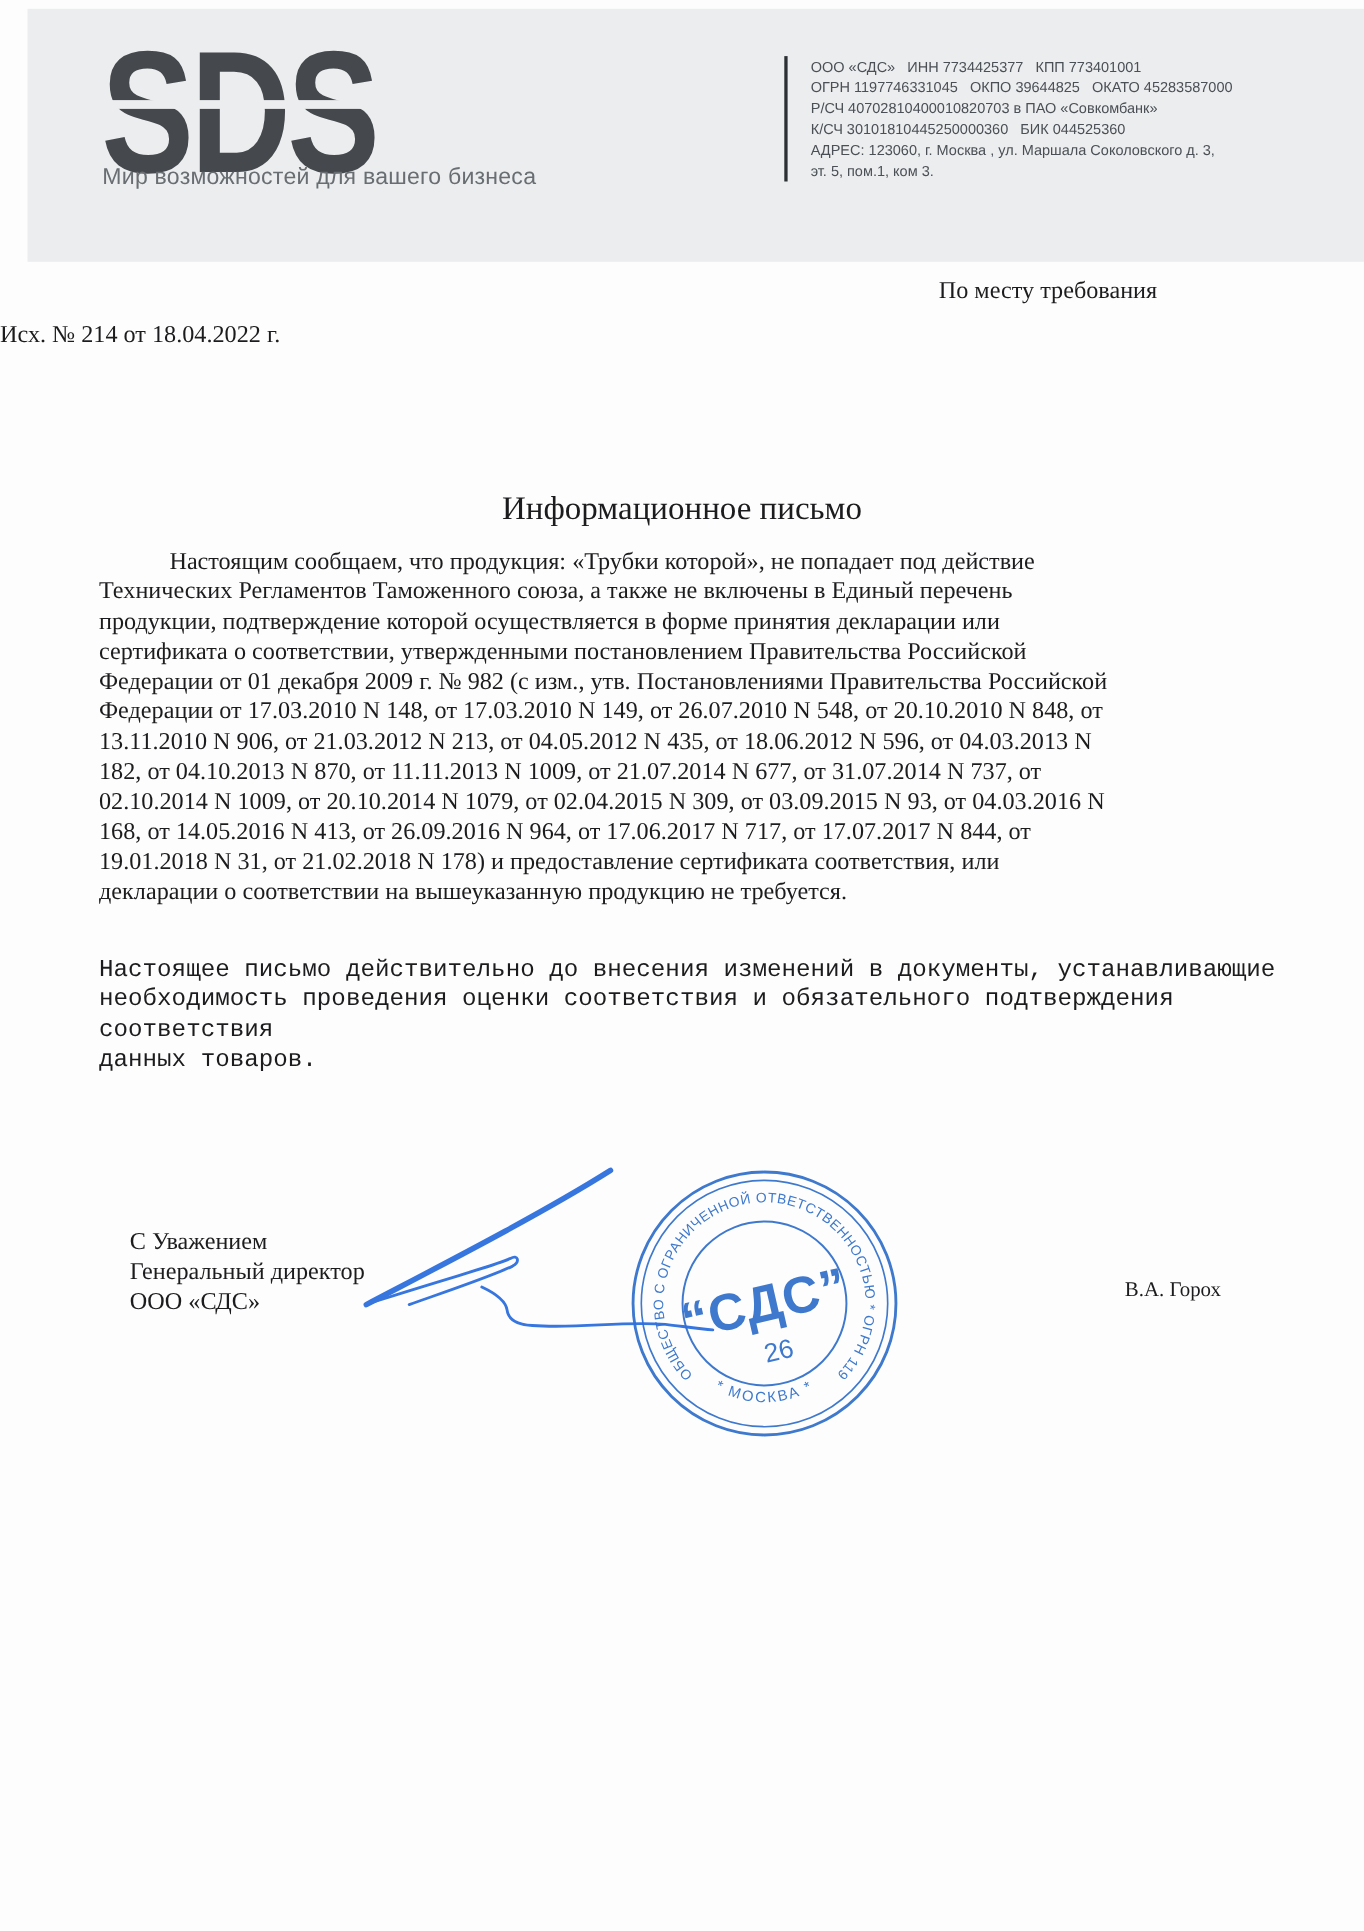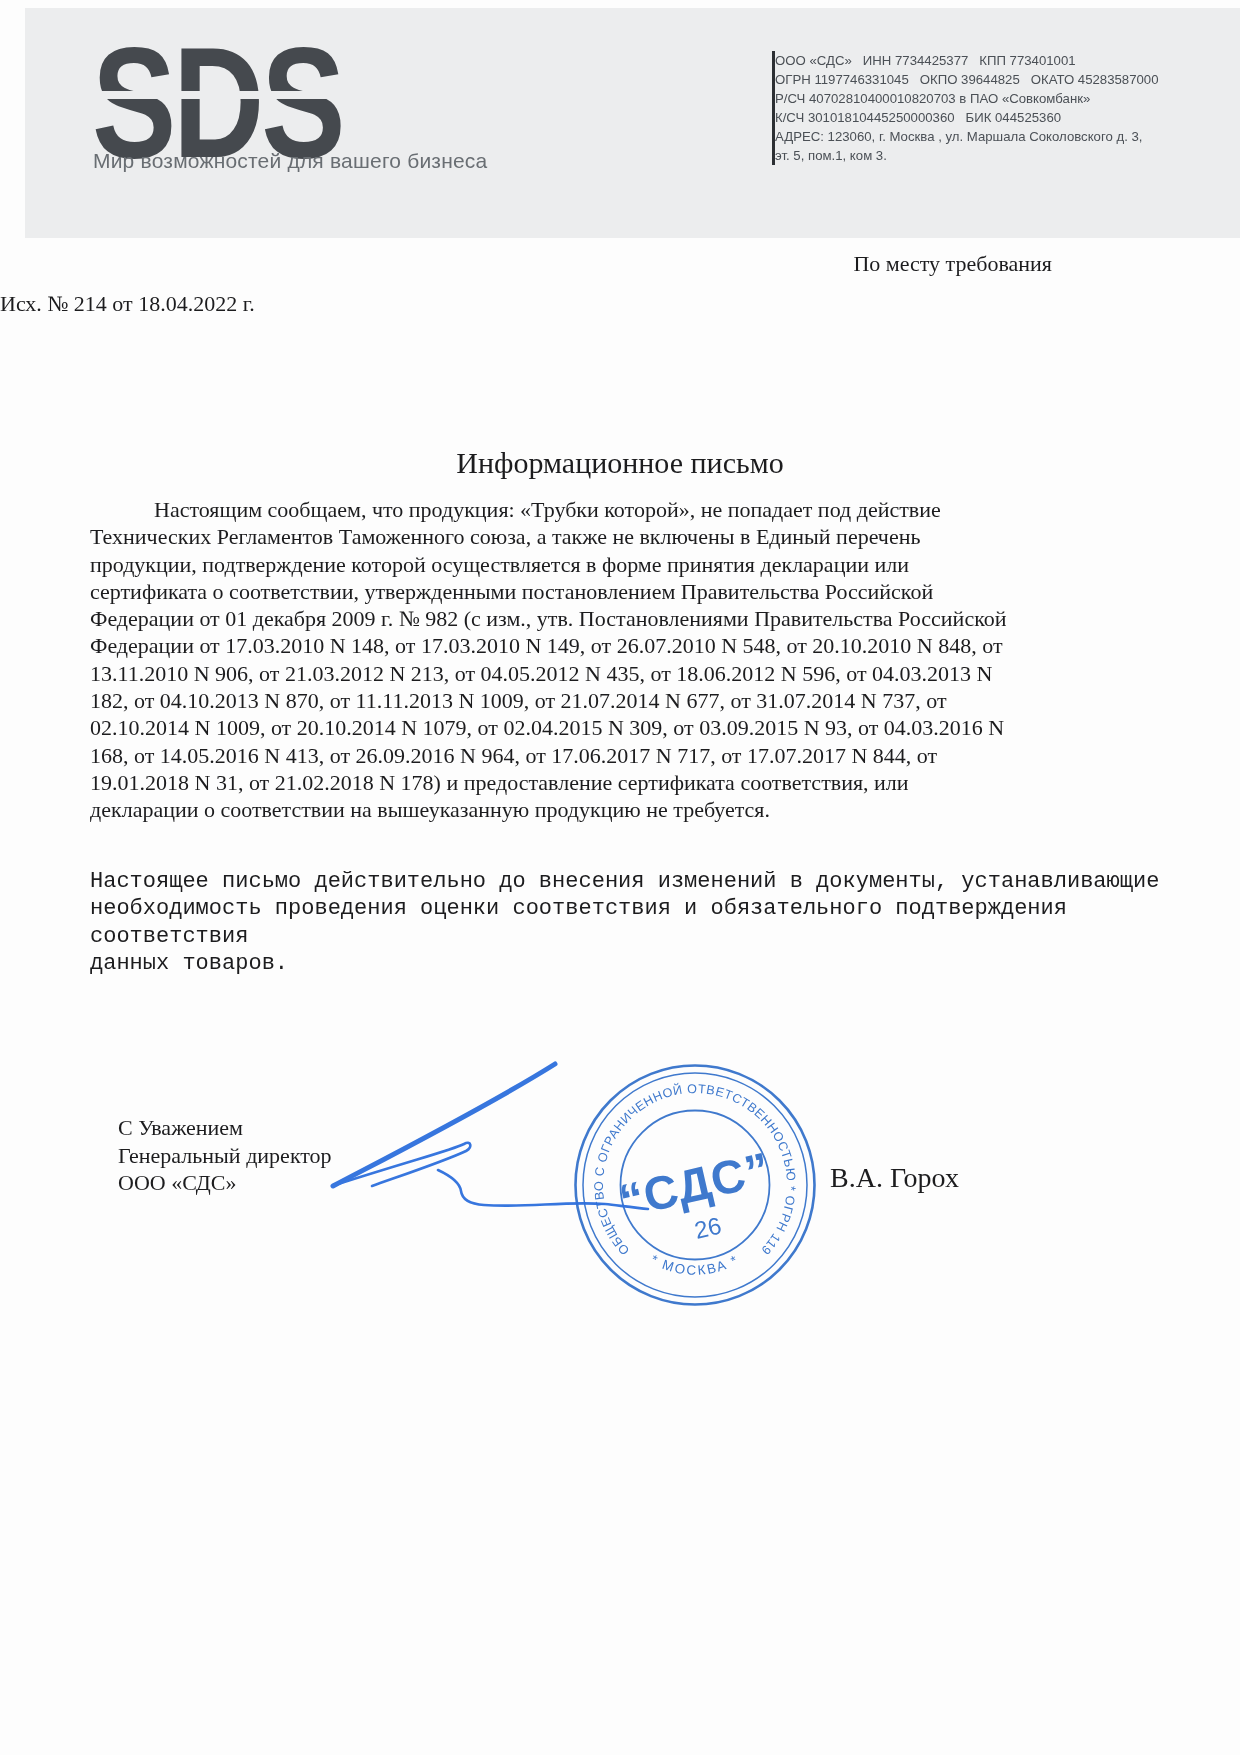--- a/index.html
+++ b/index.html
@@ -6,32 +6,32 @@
   .page{position:relative;width:1240px;height:1755px;margin:0 auto;background:#fdfdfd;
         font-family:"Liberation Serif",serif;color:#1c1c1e;overflow:hidden;}
   .band{position:absolute;left:25px;top:8px;width:1215px;height:230px;background:#ecedee;}
   .logo-wrap{position:absolute;left:92px;top:23px;text-align:center;}
   .logo-text{font-family:"Liberation Sans",sans-serif;font-weight:bold;font-size:158px;
              line-height:158px;letter-spacing:-4px;color:#45494e;
              transform:scaleX(0.8);transform-origin:left top;white-space:nowrap;}
   .logo-stripe{position:absolute;left:88px;top:91px;width:272px;height:8px;background:#ecedee;}
   .tagline{position:absolute;left:93px;top:149px;font-family:"Liberation Sans",sans-serif;
            font-size:21px;color:#696e73;letter-spacing:.2px;}
-  .details{position:absolute;left:772px;top:51px;border-left:3px solid #2c2f33;
+  .details{position:absolute;left:713px;top:51px;border-left:3px solid #2c2f33;padding-left:21px;
            font-family:"Liberation Sans",sans-serif;font-size:13.2px;line-height:19px;color:#4b5056;}
   .details div{white-space:pre;}
   .recipient{position:absolute;top:251px;left:0;width:1028px;text-align:right;font-size:22px;margin-left:24px;}
   .ref-line{position:absolute;top:291px;left:0;width:1038px;font-size:22px;font-family:Liberation Serif, serif;}
   .doc-title{position:absolute;top:446px;left:90px;width:1060px;text-align:center;font-size:30px;}
   .para{position:absolute;left:90px;width:1080px;font-size:22px;line-height:27.3px;}
   .p1{top:496px;}
   .p2{top:868px;font-family:Liberation Mono, monospace;}
   .indent{padding-left:64px;}
   .sig-lines{position:absolute;left:90px;top:1114px;font-size:22px;line-height:27.5px;margin-left:28px;}
-  .sig-name{position:absolute;left:830px;top:1162px;width:280px;text-align:left;font-size:28px;}
+  .sig-name{position:absolute;left:830px;top:1162px;width:280px;text-align:right;font-size:19px;}
   .stamp-svg{position:absolute;left:568px;top:1058px;width:254px;height:254px;opacity:.92;}
   .sign-svg{position:absolute;left:280px;top:1050px;width:460px;height:180px;opacity:.95;}
   .stamp-ring-text{font-family:"Liberation Sans",sans-serif;font-size:12.6px;letter-spacing:.5px;}
   .stamp-bottom-text{font-family:"Liberation Sans",sans-serif;font-size:13.5px;letter-spacing:2px;}
   .stamp-center{font-family:"Liberation Sans",sans-serif;font-weight:bold;font-size:47px;letter-spacing:1px;}
   .stamp-number{font-family:"Liberation Sans",sans-serif;font-size:24px;}
 </style>
 </head>
 <body>
 

